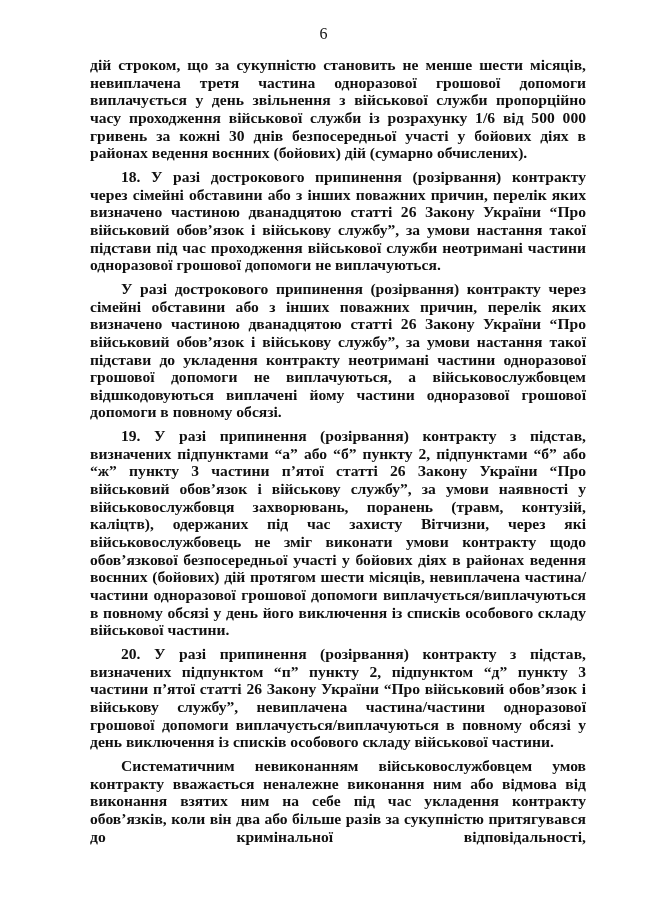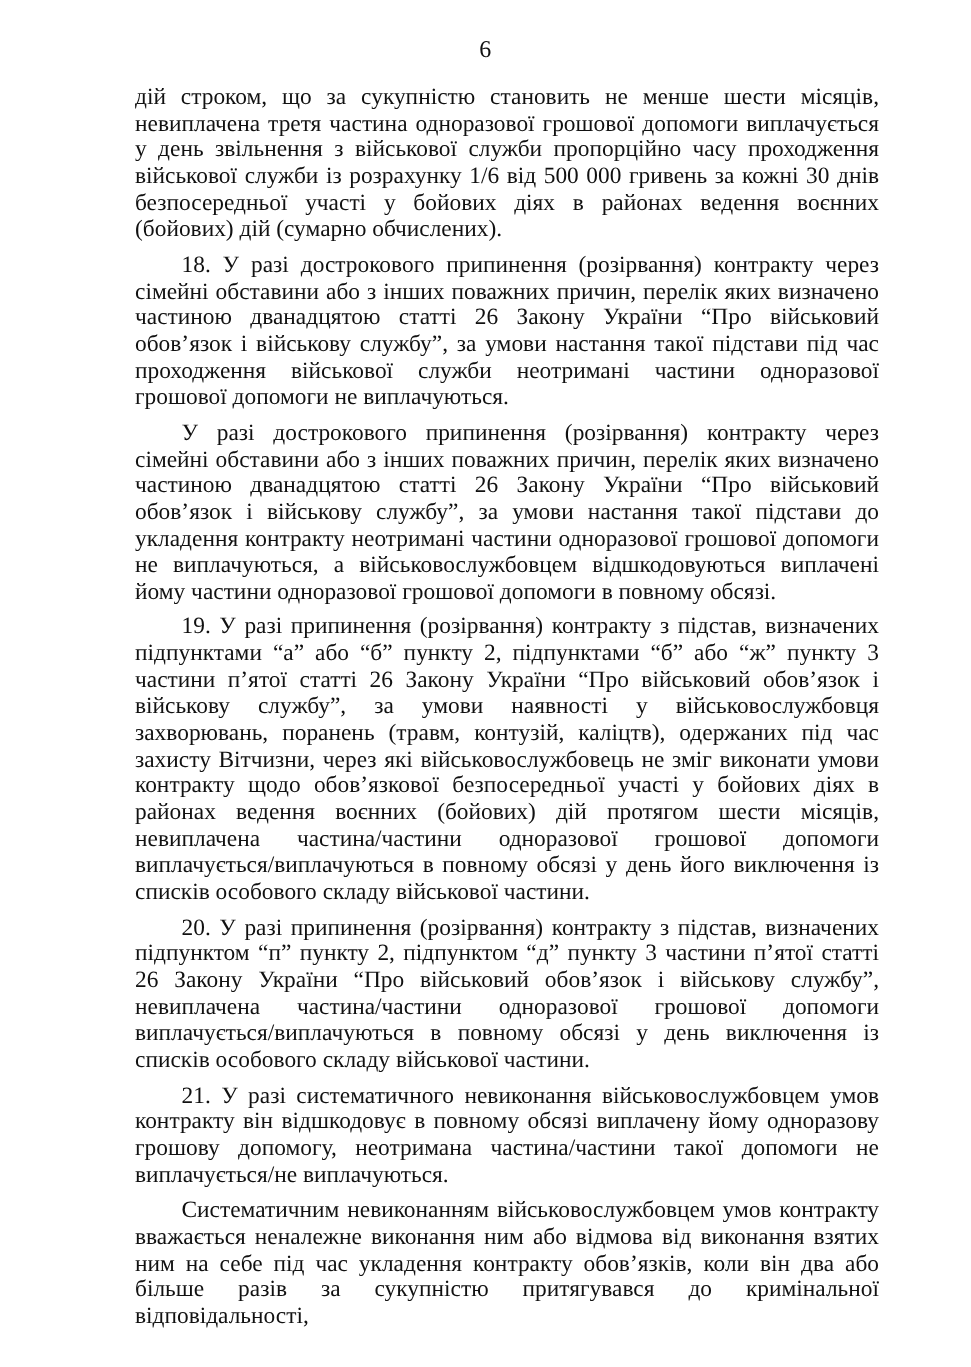--- a/index.html
+++ b/index.html
@@ -22,20 +22,21 @@
       width: 647px;
       text-align: center;
       font-size: 16px;
       line-height: 18px;
     }
     .body-text {
       position: absolute;
       top: 56px;
       left: 90px;
       width: 496px;
+      font-weight: bold;
     }
     .para {
       margin: 0 0 6px 0;
       font-size: 15.6px;
       line-height: 17.65px;
       text-align: justify;
       text-indent: 0;
     }
     .para.indent {
       text-indent: 31px;
@@ -48,15 +49,14 @@
 <body>
 
 <div class="page-number">6</div>
 
 <div class="body-text">
   <p class="para">дій строком, що за сукупністю становить не менше шести місяців, невиплачена третя частина одноразової грошової допомоги виплачується у день звільнення з військової служби пропорційно часу проходження військової служби із розрахунку 1/6 від 500 000 гривень за кожні 30 днів безпосередньої участі у бойових діях в районах ведення воєнних (бойових) дій (сумарно обчислених).</p>
   <p class="para indent">18. У разі дострокового припинення (розірвання) контракту через сімейні обставини або з інших поважних причин, перелік яких визначено частиною дванадцятою статті 26 Закону України “Про військовий обов’язок і військову службу”, за умови настання такої підстави під час проходження військової служби неотримані частини одноразової грошової допомоги не виплачуються.</p>
   <p class="para indent">У разі дострокового припинення (розірвання) контракту через сімейні обставини або з інших поважних причин, перелік яких визначено частиною дванадцятою статті 26 Закону України “Про військовий обов’язок і військову службу”, за умови настання такої підстави до укладення контракту неотримані частини одноразової грошової допомоги не виплачуються, а військовослужбовцем відшкодовуються виплачені йому частини одноразової грошової допомоги в повному обсязі.</p>
   <p class="para indent">19. У разі припинення (розірвання) контракту з підстав, визначених підпунктами “а” або “б” пункту 2, підпунктами “б” або “ж” пункту 3 частини п’ятої статті 26 Закону України “Про військовий обов’язок і військову службу”, за умови наявності у військовослужбовця захворювань, поранень (травм, контузій, каліцтв), одержаних під час захисту Вітчизни, через які військовослужбовець не зміг виконати умови контракту щодо обов’язкової безпосередньої участі у бойових діях в районах ведення воєнних (бойових) дій протягом шести місяців, невиплачена частина/частини одноразової грошової допомоги виплачується/виплачуються в повному обсязі у день його виключення із списків особового складу військової частини.</p>
   <p class="para indent">20. У разі припинення (розірвання) контракту з підстав, визначених підпунктом “п” пункту 2, підпунктом “д” пункту 3 частини п’ятої статті 26 Закону України “Про військовий обов’язок і військову службу”, невиплачена частина/частини одноразової грошової допомоги виплачується/виплачуються в повному обсязі у день виключення із списків особового складу військової частини.</p>
-  <p class="para indent">21. У разі систематичного невиконання військовослужбовцем умов контракту він відшкодовує в повному обсязі виплачену йому одноразову грошову допомогу, неотримана частина/частини такої допомоги не виплачується/не виплачуються.</p>
   <p class="para indent last-justified">Систематичним невиконанням військовослужбовцем умов контракту вважається неналежне виконання ним або відмова від виконання взятих ним на себе під час укладення контракту обов’язків, коли він два або більше разів за сукупністю притягувався до кримінальної відповідальності,</p>
 </div>
 
 </body></html>

